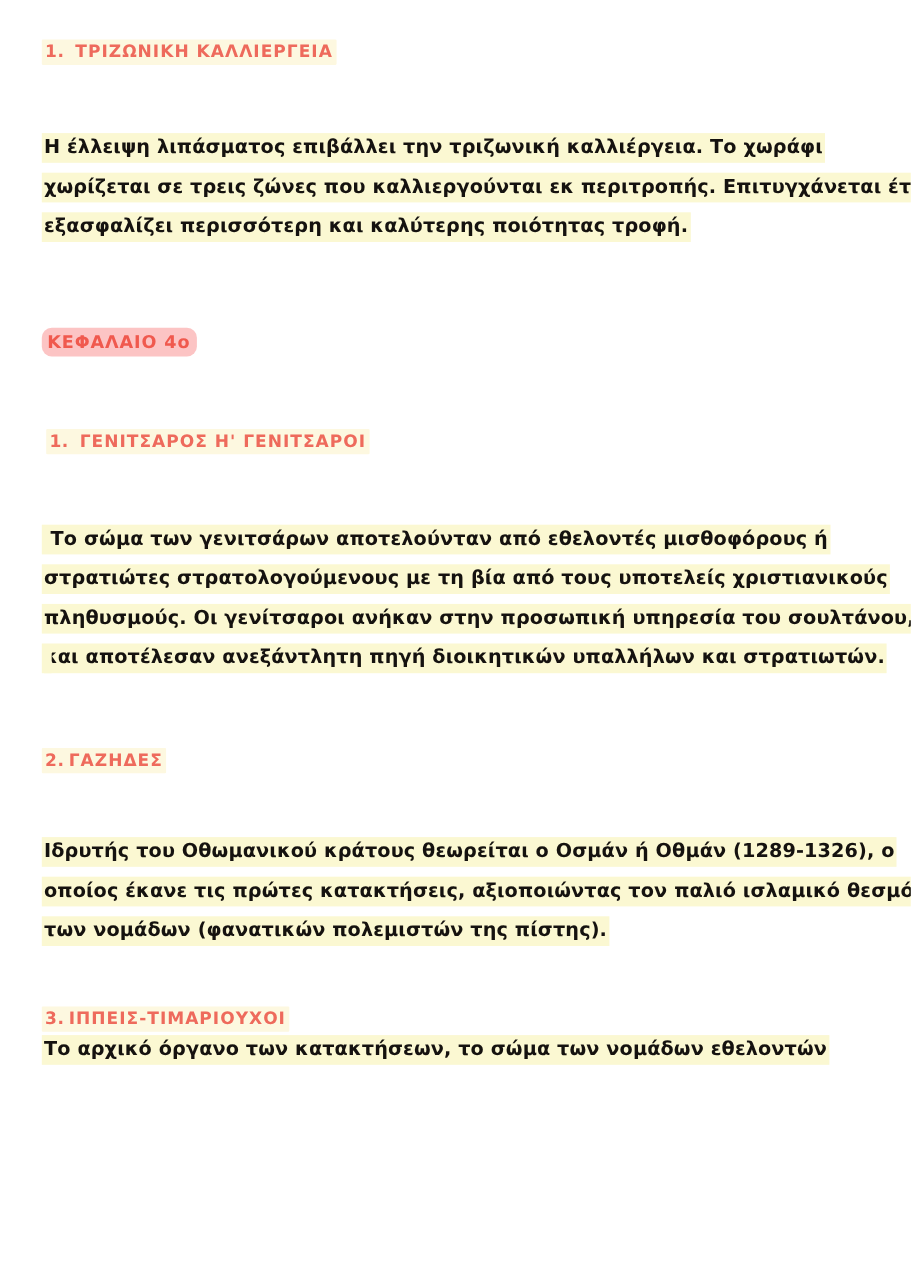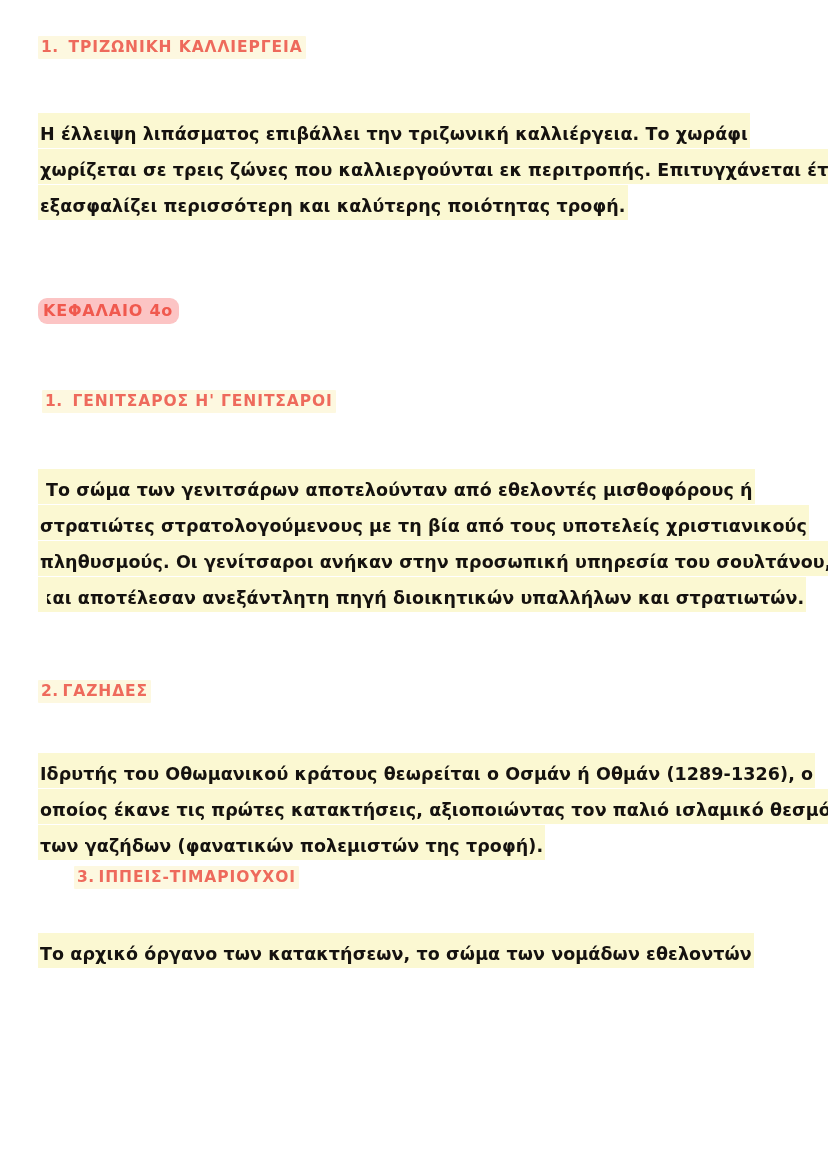--- a/index.html
+++ b/index.html
@@ -74,21 +74,21 @@
     color: #15120f;
     letter-spacing: 0.1px;
   }
   .para .line {
     display: block;
     line-height: 36px;
     white-space: nowrap;
   }
   .para .line > span.hl {
     background: #fbf8d2;
-    padding: 11px 2px 4px 2px;
+    padding: 3px 2px 4px 2px;
     box-decoration-break: clone;
     -webkit-box-decoration-break: clone;
   }
   .para .line.indent > span.hl {
     padding-left: 8px;
     text-align: right;
   }
 
   
   .orphan-hl {
@@ -131,24 +131,24 @@
 
   <div class="orphan-hl" style="top:592px;"></div>
 
   <div class="block heading-num tight" style="top:678px;">
     <span class="hl"><span class="idx">2.</span><span>ΓΑΖΗΔΕΣ</span></span>
   </div>
 
   <div class="block para" style="top:756px;">
     <span class="line"><span class="hl">Ιδρυτής του Οθωμανικού κράτους θεωρείται ο Οσμάν ή Οθμάν (1289-1326), ο</span></span>
     <span class="line"><span class="hl">οποίος έκανε τις πρώτες κατακτήσεις, αξιοποιώντας τον παλιό ισλαμικό θεσμό</span></span>
-    <span class="line"><span class="hl">των γαζήδων (φανατικών πολεμιστών της τροφή).</span></span>
+    <span class="line"><span class="hl">των νομάδων (φανατικών πολεμιστών της πίστης).</span></span>
   </div>
 
-  <div class="block heading-num tight" style="top:864px;margin-left:36px;">
+  <div class="block heading-num tight" style="top:913px;">
     <span class="hl"><span class="idx">3.</span><span>ΙΠΠΕΙΣ-ΤΙΜΑΡΙΟΥΧΟΙ</span></span>
   </div>
 
   <div class="block para" style="top:936px;">
     <span class="line"><span class="hl">Το αρχικό όργανο των κατακτήσεων, το σώμα των νομάδων εθελοντών</span></span>
   </div>
 
 </div>
 
 </body></html>

